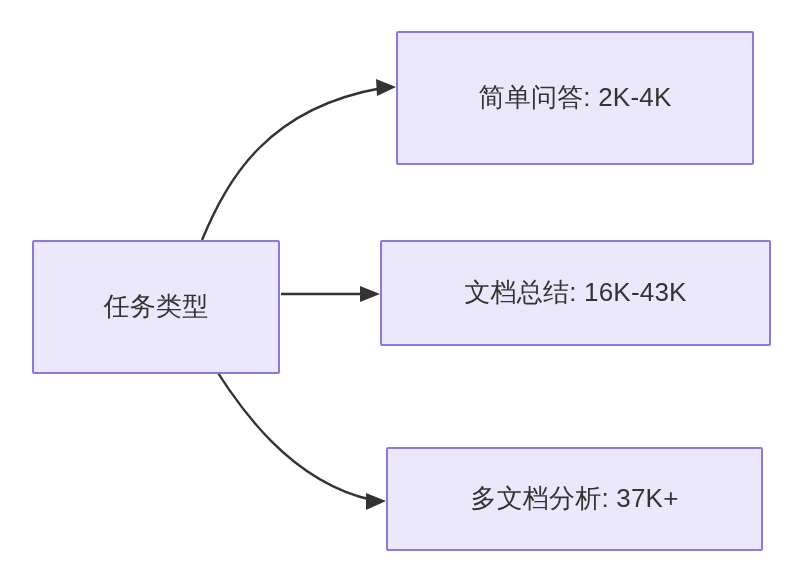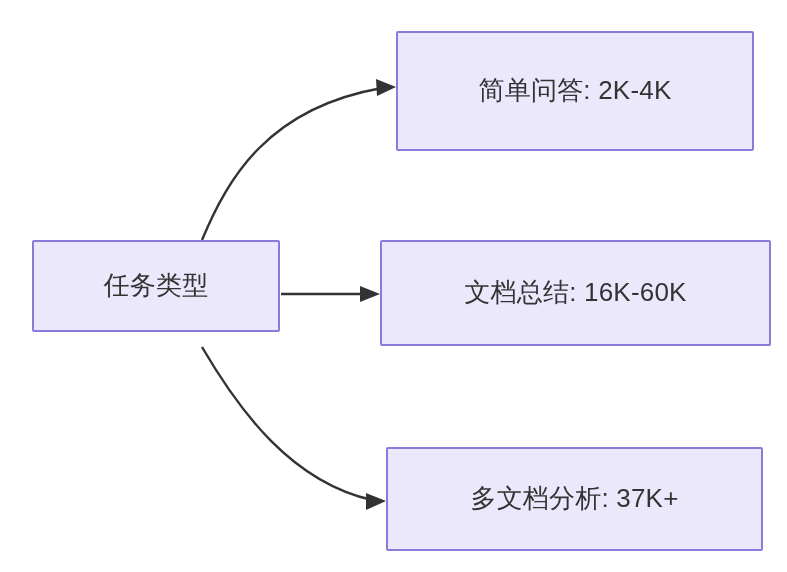--- a/index.html
+++ b/index.html
@@ -40,28 +40,28 @@
     color: #333333;
     font-size: 26px;
     line-height: 1.2;
     letter-spacing: 0.2px;
     white-space: nowrap;
   }
   #node-root {
     left: 32px;
     top: 240px;
     width: 248px;
-    height: 92px;
+    height: 134px;
     align-items: center;
   }
   #node-simple-qa {
     left: 396px;
     top: 31px;
     width: 358px;
-    height: 120px;
+    height: 134px;
   }
   #node-doc-summary {
     left: 380px;
     top: 240px;
     width: 391px;
     height: 106px;
   }
   #node-multidoc {
     left: 386px;
     top: 447px;
@@ -104,20 +104,20 @@
 
   <div class="node" id="node-root">
     <span class="node-label">任务类型</span>
   </div>
 
   <div class="node" id="node-simple-qa">
     <span class="node-label">简单问答: 2K-4K</span>
   </div>
 
   <div class="node" id="node-doc-summary">
-    <span class="node-label">文档总结: 16K-60K</span>
+    <span class="node-label">文档总结: 16K-43K</span>
   </div>
 
   <div class="node" id="node-multidoc">
     <span class="node-label">多文档分析: 37K+</span>
   </div>
 
 </div>
 
 </body></html>

